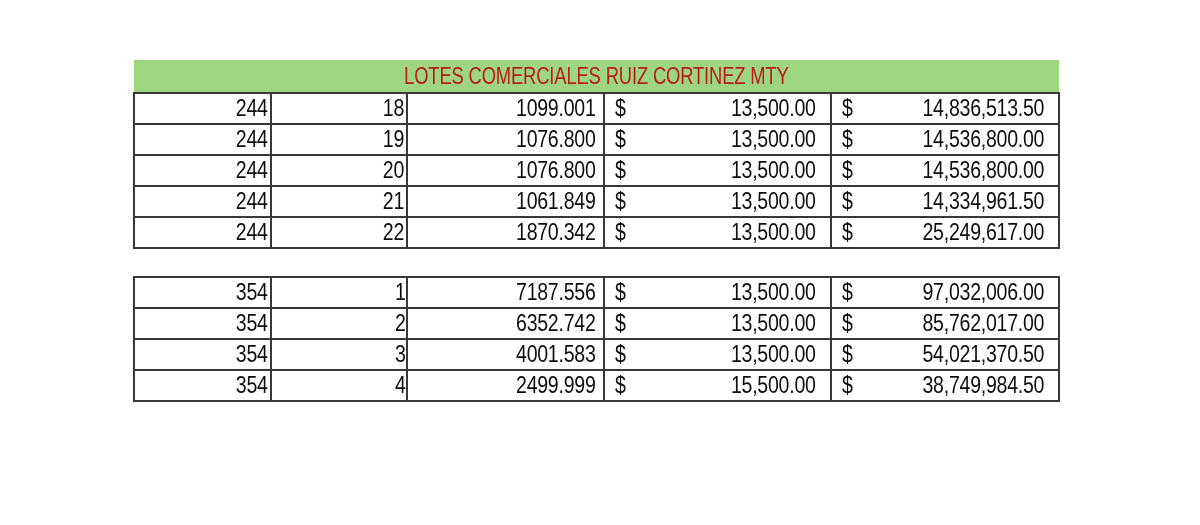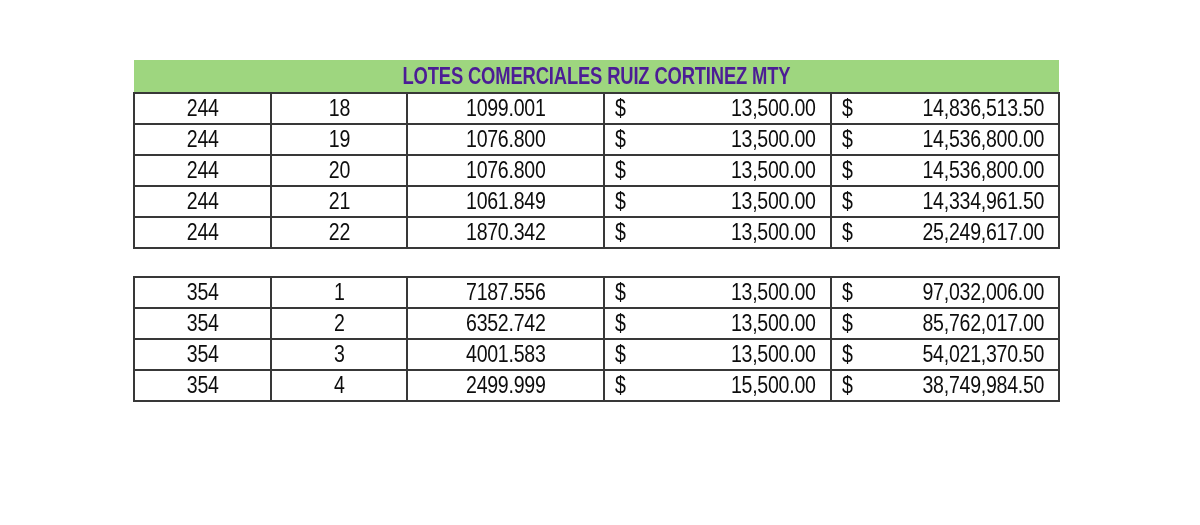--- a/index.html
+++ b/index.html
@@ -36,22 +36,22 @@
   col.w5 { width: 228px; }
 
   
   tr.title-row th {
     height: 33px;
     background: var(--title-bg);
     border: none;
     text-align: center;
     vertical-align: middle;
     font-size: 23px;
-    font-weight: bold;
-    color: #4c1d95;
+    font-weight: normal;
+    color: #b91c1c;
     white-space: nowrap;
   }
   tr.header-row th {
     height: 33px;
     background: var(--header-bg);
     border: none;
     text-align: center;
     vertical-align: middle;
     font-size: 22px;
     font-weight: bold;
@@ -61,21 +61,21 @@
 
   
   tbody.block td {
     height: 31px;
     border: 2px solid var(--border);
     background: #fff;
     font-size: 23px;
     vertical-align: middle;
     white-space: nowrap;
   }
-  td.c { text-align: center; border-radius: 15px; }
+  td.c { text-align: right; border-radius: 15px; }
 
   
   .t {
     display: inline-block;
     transform: scaleX(0.85);
     transform-origin: center center;
     letter-spacing: -0.3px;
   }
   .th-t {
     display: inline-block;

